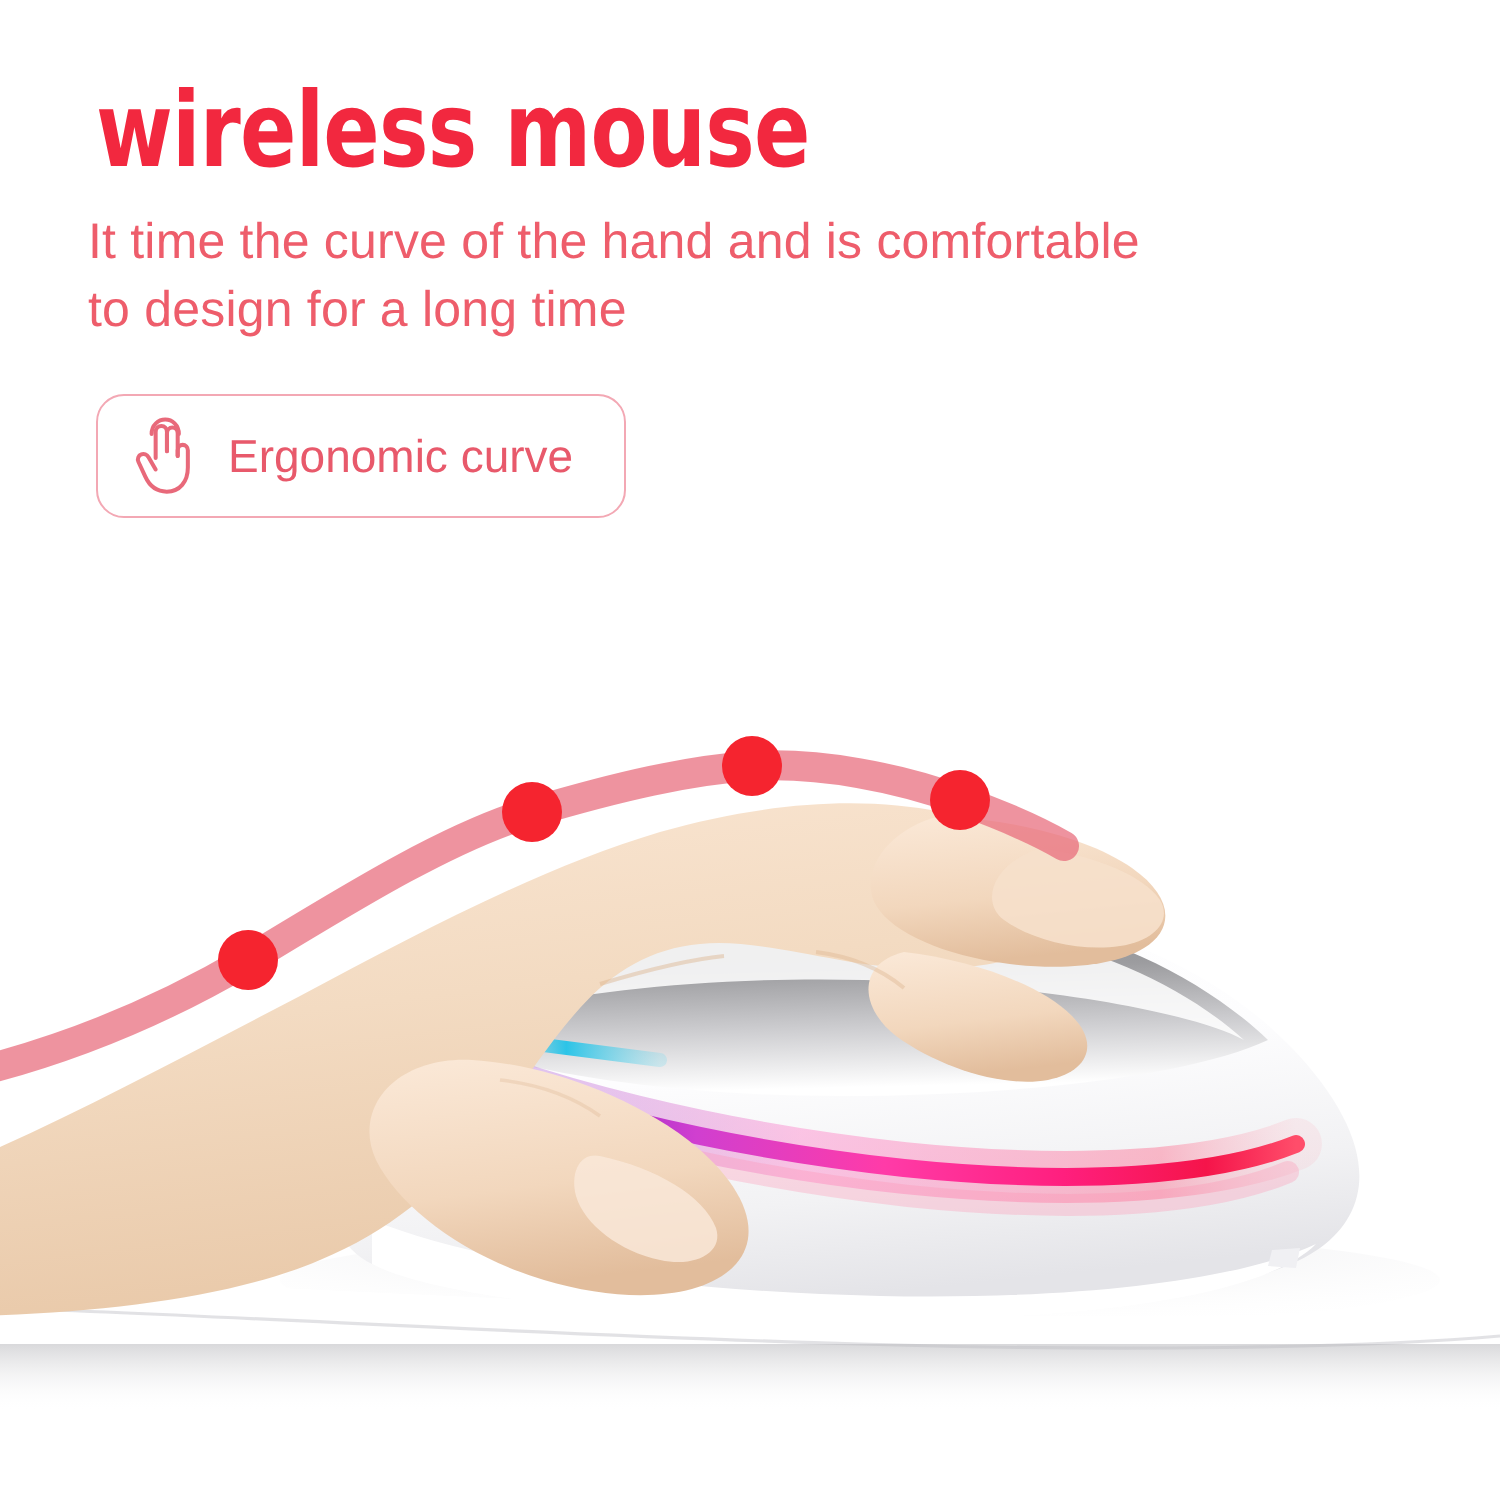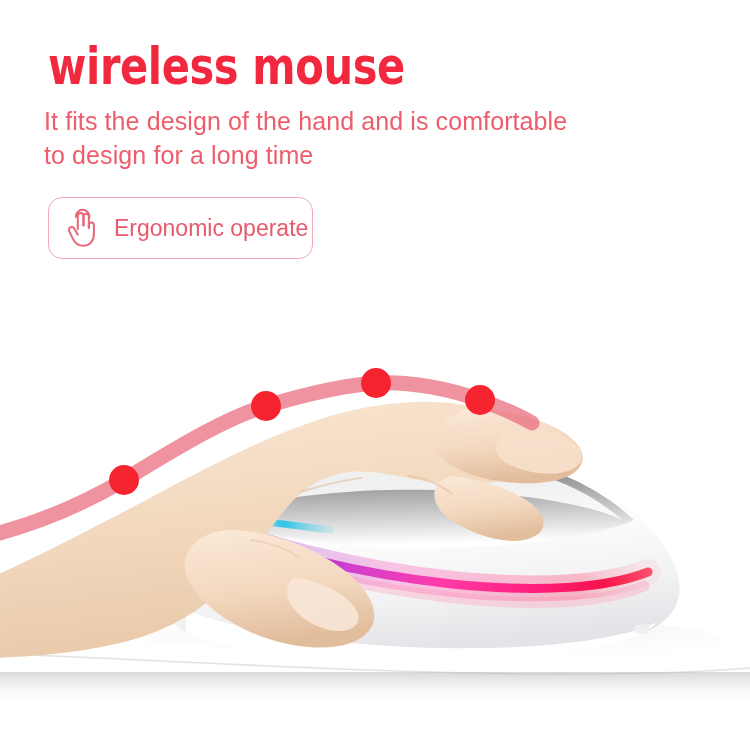--- a/index.html
+++ b/index.html
@@ -101,21 +101,21 @@
   }
 </style>
 </head>
 <body>
 
 <div id="stage">
 
   <div id="headline">wireless mouse</div>
 
   <div id="subtitle">
-    <span class="sub-line">It fits the design of the hand and is comfortable</span>
+    <span class="sub-line">It time the curve of the hand and is comfortable</span>
     <span class="sub-line">to design for a long time</span>
   </div>
 
   <div id="badge">
     <svg id="badge-icon" viewBox="0 0 48 48">
       <g fill="none" stroke="#e8697a" stroke-width="2.1" stroke-linecap="round" stroke-linejoin="round">
 
         <path d="M16.5 12.5 C16.5 7.8, 20.0 5.0, 23.6 5.0 C27.2 5.0, 30.7 7.8, 30.7 12.5"></path>
 
         <path d="M18.6 25.0 L18.6 11.6 C18.6 9.6, 20.0 8.4, 21.6 8.4 C23.2 8.4, 24.5 9.6, 24.5 11.6 L24.5 21.5"></path>
@@ -123,21 +123,21 @@
         <path d="M24.5 21.5 L24.5 12.2 C24.5 10.3, 25.8 9.1, 27.3 9.1 C28.8 9.1, 30.1 10.3, 30.1 12.2 L30.1 24.0"></path>
 
         <path d="M30.1 24.0 L30.1 21.0 C30.1 19.3, 31.3 18.2, 32.7 18.2
                  C34.2 18.2, 35.4 19.3, 35.4 21.0 L35.4 30.0
                  C35.4 37.4, 31.2 42.6, 24.4 42.6
                  C19.0 42.6, 15.3 39.4, 13.2 34.8
                  L9.6 27.0 C8.9 25.4, 9.6 23.8, 11.1 23.2
                  C12.5 22.6, 14.1 23.2, 14.9 24.6 L18.6 31.0"></path>
       </g>
     </svg>
-    <span id="badge-label">Ergonomic operate</span>
+    <span id="badge-label">Ergonomic curve</span>
   </div>
 
   <div id="photo">
     <svg width="750" height="470" viewBox="0 0 750 470">
       <defs>
 
         <linearGradient id="skinGrad" x1="0" y1="0" x2="0.25" y2="1">
           <stop offset="0%" stop-color="#fae6d3"></stop>
           <stop offset="45%" stop-color="#f3dbc2"></stop>
           <stop offset="100%" stop-color="#e9c9a9"></stop>

